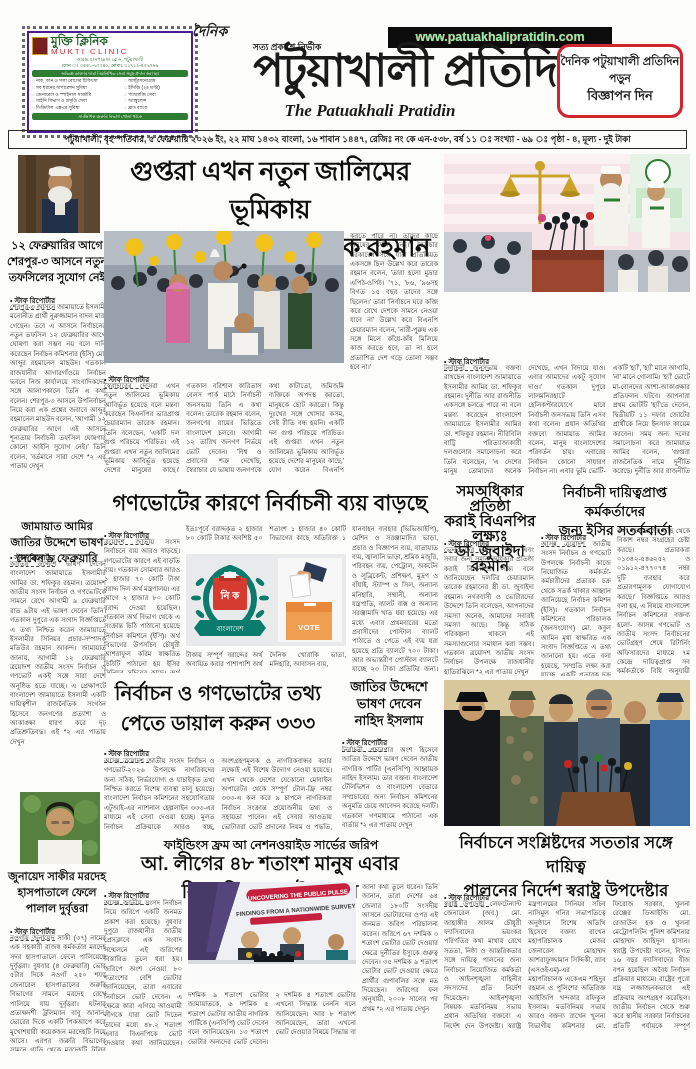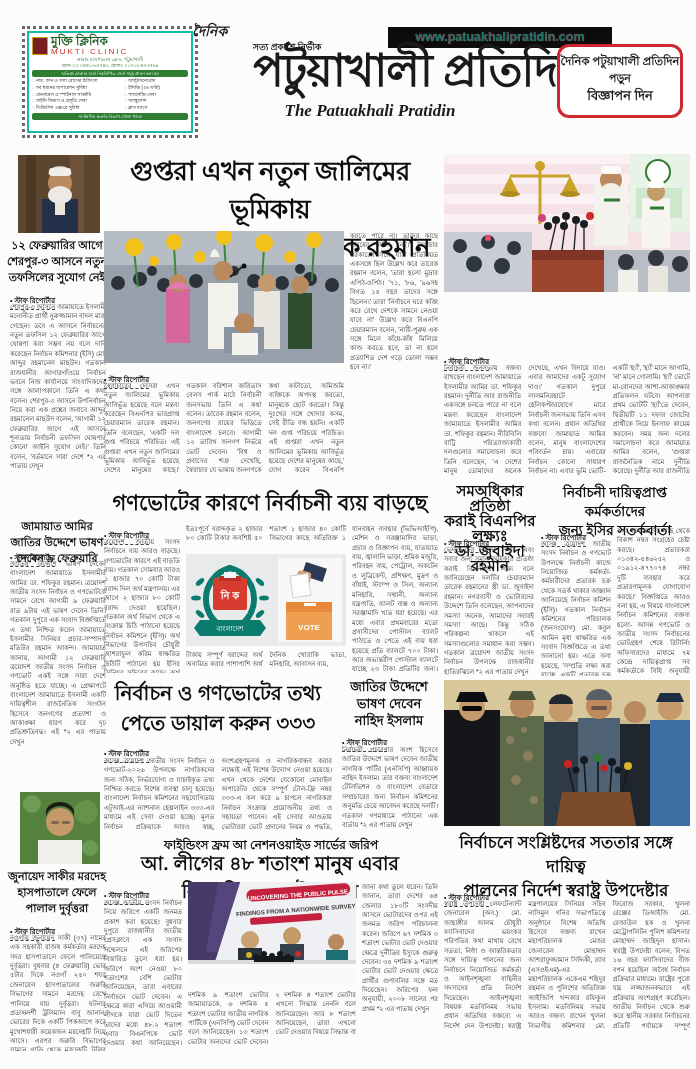--- a/index.html
+++ b/index.html
@@ -12,21 +12,21 @@
   .byline{font-size:7px;font-weight:bold;color:#111;border-bottom:1px dashed #444;display:inline-block;padding-bottom:2px;}
   .cols2{column-count:2;column-gap:7px;}
   .cols3{column-count:3;column-gap:7px;}
   .ph{position:absolute;overflow:hidden;background:#999;}
   .ph svg{display:block;}
   .mast-title{font-weight:bold;letter-spacing:-1px;text-align:center;}
   .site{background:#0c0c0c;color:#fff;font-weight:bold;text-align:center;}
   .promo{border:3px solid #cf2730;border-radius:12px;text-align:center;font-weight:bold;background:#fff;}
   .dateline{border:1.5px solid #2a2a2a;text-align:center;font-weight:bold;font-size:8.6px;color:#111;}
   .clinic{border:3px dotted #6a6a6a;background:#fff;padding:2px;}
-  .clinic-in{border:2px solid #14b8a6;height:100%;box-sizing:border-box;padding:2px 3px;overflow:hidden;}
+  .clinic-in{border:2px solid #4c1d95;height:100%;box-sizing:border-box;padding:2px 3px;overflow:hidden;}
   .svc{font-size:4.6px;line-height:1.5;color:#222;}
   .strip{background:#2f7d32;color:#fff;font-size:4.4px;text-align:center;line-height:1.6;border-radius:2px;}
 </style>
 </head>
 <body>
 
 <div class="page">
 
   <div class="abs clinic" style="left:22px;top:26px;width:166px;height:102px;">
     <div class="clinic-in">
@@ -53,32 +53,33 @@
 ◌ ব্লাড ব্যাংক</div>
       </div>
       <div class="strip" style="margin-top:1px;">সার্বক্ষণিক জরুরি বিভাগ খোলা থাকে</div>
     </div>
   </div>
 
   <div class="abs" style="left:192px;top:20px;font-size:14px;font-weight:bold;font-style:italic;">দৈনিক</div>
   <div class="abs" style="left:253px;top:40px;font-size:9px;font-weight:bold;color:#222;">সত্য প্রকাশে নির্ভীক</div>
 
   <div class="abs site" style="left:388px;top:27px;width:224px;height:21px;line-height:21px;font-size:12.5px;">
-    <span style="color:#0f766e;text-shadow:0 0 1px #f55;">www.patuakhalipratidin.com</span>
+    <span style="color:#86efac;text-shadow:0 0 1px #f55;">www.patuakhalipratidin.com</span>
   </div>
 
   <div class="abs mast-title" style="left:192px;top:46px;width:356px;font-size:45px;line-height:1.1;padding-left:48px;">পটুয়াখালী প্রতিদিন</div>
   <div class="abs" style="left:192px;top:101px;width:356px;text-align:center;font-family:'Liberation Serif',serif;font-style:italic;font-weight:bold;font-size:17px;">The Patuakhali Pratidin</div>
 
   <div class="abs promo" style="left:557px;top:44px;width:126px;height:74px;padding-top:6px;box-sizing:border-box;">
     <div style="font-size:11.5px;line-height:1.5;">দৈনিক পটুয়াখালী প্রতিদিন</div>
     <div style="font-size:11px;line-height:1.5;">পড়ুন</div>
     <div style="font-size:13px;line-height:1.4;">বিজ্ঞাপন দিন</div>
   </div>
 
+  <div class="abs dateline" style="left:8px;top:130px;width:677px;height:17px;line-height:16px;">পটুয়াখালী, বৃহস্পতিবার, ৫ ফেব্রুয়ারি ২০২৬ ইং, ২২ মাঘ ১৪৩২ বাংলা, ১৬ শাবান ১৪৪৭, রেজিঃ নং কে এন-৫৩৮, বর্ষ ১১ ঃ সংখ্যা - ৬৯ ঃ পৃষ্ঠা - ৪, মূল্য - দুই টাকা</div>
 
   <div class="ph" style="left:18px;top:155px;width:82px;height:78px;">
     <svg width="82" height="78" viewBox="0 0 82 78">
       <rect width="82" height="78" fill="#5d4630"></rect>
       <rect x="52" y="0" width="14" height="78" fill="#6e5238"></rect>
         <rect x="8" y="0" width="10" height="78" fill="#4c3a27"></rect>
       <rect x="24" y="44" width="36" height="34" fill="#233049"></rect>
       <rect x="37" y="46" width="10" height="14" fill="#e8e4da"></rect>
       <circle cx="42" cy="28" r="12" fill="#b98a5f"></circle>
       <ellipse cx="42" cy="40" rx="12" ry="9" fill="#eceae4"></ellipse>

